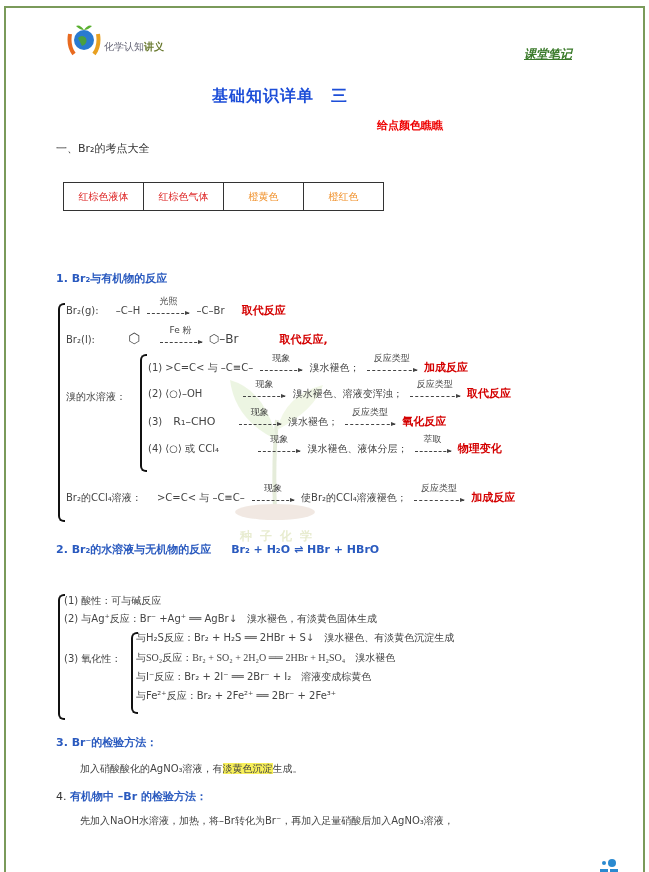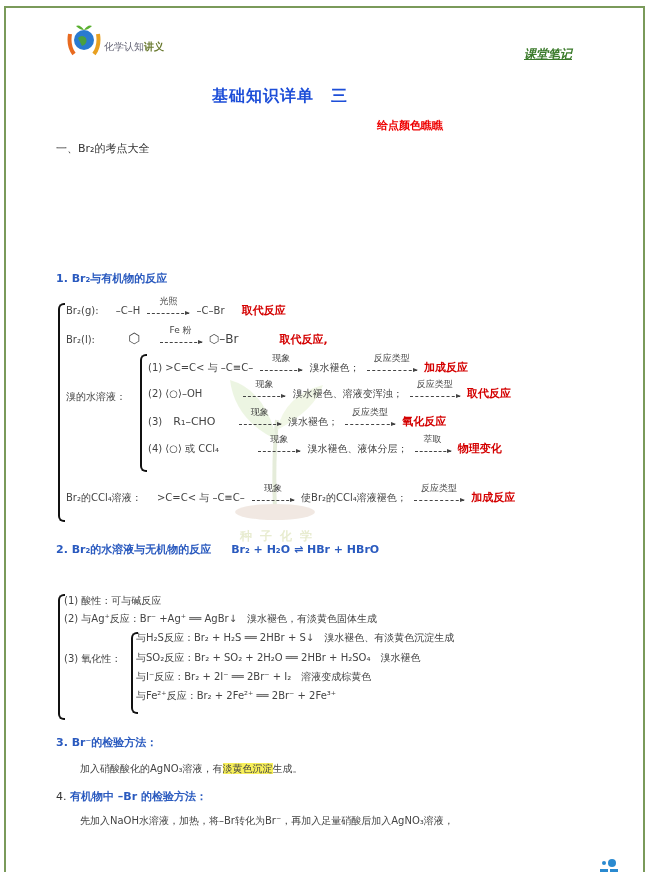--- a/index.html
+++ b/index.html
@@ -63,20 +63,26 @@
   <path d="M32 12 Q34 24 28 32" stroke="#e8a020" stroke-width="4" fill="none"></path>
 </svg>
 <div class="abs brand"><span>化学认知</span><b>讲义</b></div>
 <div class="abs note">课堂笔记</div>
 <div class="abs title">基础知识详单　三</div>
 <div class="abs tip">给点颜色瞧瞧</div>
 
 <div class="abs sec1">一、Br₂的考点大全</div>
 <table class="colors">
   <tbody>
+  <tr>
+    <td class="red">红棕色液体</td>
+    <td class="red">红棕色气体</td>
+    <td class="orange">橙黄色</td>
+    <td class="orange">橙红色</td>
+  </tr>
 </tbody>
   </table>
 
 <div class="abs h-blue h1">1. Br₂与有机物的反应</div>
 <div class="brace" style="left:58px;top:303px;height:215px;"></div>
 
 <div class="abs line" style="left:66px;top:303px;">
   <span>Br₂(g):</span>
   <span style="margin-left:14px">–C–H</span>
   <span class="arrow"><span class="lbl">光照</span><span class="shaft"></span></span>
@@ -139,21 +145,21 @@
   <span>⇌</span>
   <span>HBr + HBrO</span>
 </div>
 
 <div class="brace" style="left:58px;top:594px;height:122px;"></div>
 <div class="abs line" style="left:64px;top:594px;">(1) 酸性：可与碱反应</div>
 <div class="abs line" style="left:64px;top:612px;">(2) 与Ag⁺反应：Br⁻ +Ag⁺ ══ AgBr↓　溴水褪色，有淡黄色固体生成</div>
 <div class="abs line" style="left:64px;top:652px;">(3) 氧化性：</div>
 <div class="brace" style="left:131px;top:632px;height:78px;"></div>
 <div class="abs line" style="left:136px;top:631px;">与H₂S反应：Br₂ + H₂S ══ 2HBr + S↓　溴水褪色、有淡黄色沉淀生成</div>
-<div class="abs line" style="left:136px;top:651px;">与SO₂反应：Br₂ + SO₂ + 2H₂O ══ 2HBr + H₂SO₄　溴水褪色</div>
+<div class="abs line" style="left:136px;top:651px;font-family:Liberation Serif, serif;">与SO₂反应：Br₂ + SO₂ + 2H₂O ══ 2HBr + H₂SO₄　溴水褪色</div>
 <div class="abs line" style="left:136px;top:670px;">与I⁻反应：Br₂ + 2I⁻ ══ 2Br⁻ + I₂　溶液变成棕黄色</div>
 <div class="abs line" style="left:136px;top:689px;">与Fe²⁺反应：Br₂ + 2Fe²⁺ ══ 2Br⁻ + 2Fe³⁺</div>
 
 <div class="abs h-blue" style="left:56px;top:735px;">3. Br⁻的检验方法：</div>
 <div class="abs line" style="left:80px;top:762px;">
   <span>加入硝酸酸化的AgNO₃溶液，有</span><span class="hl">淡黄色沉淀</span><span>生成。</span>
 </div>
 
 <div class="abs" style="left:56px;top:789px;font-size:11px;">
   <span style="color:#333">4.</span>

